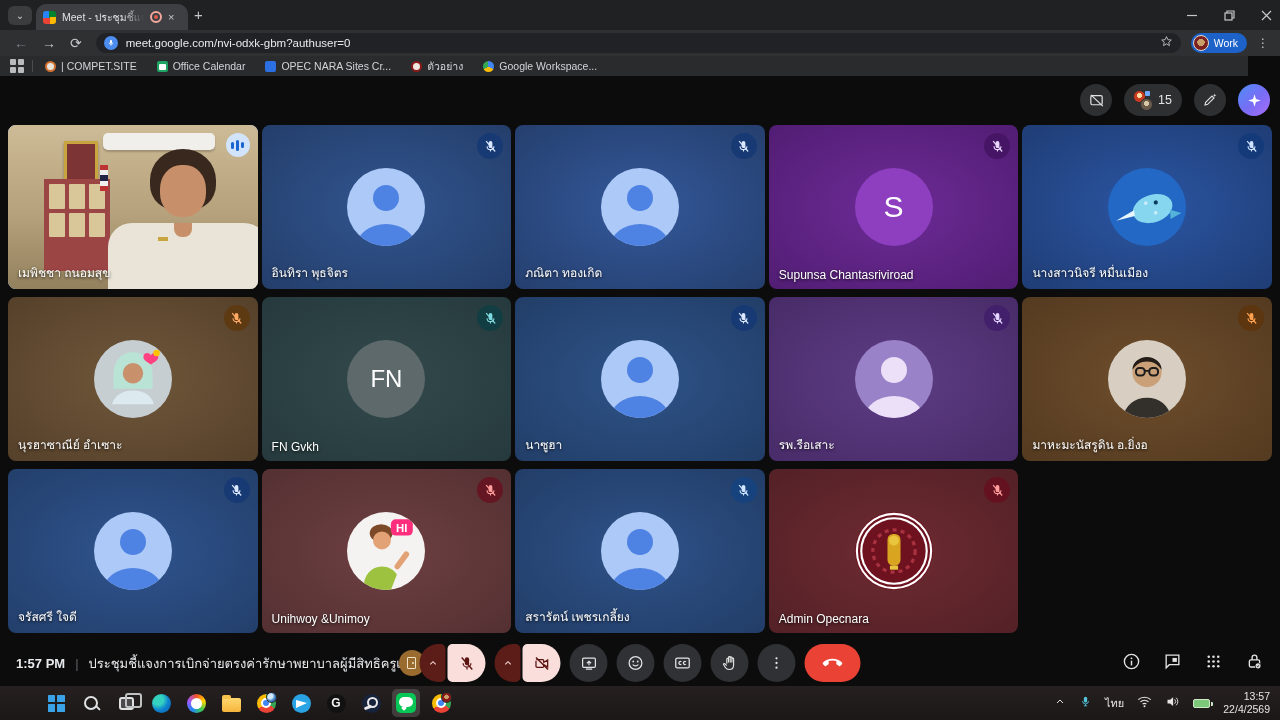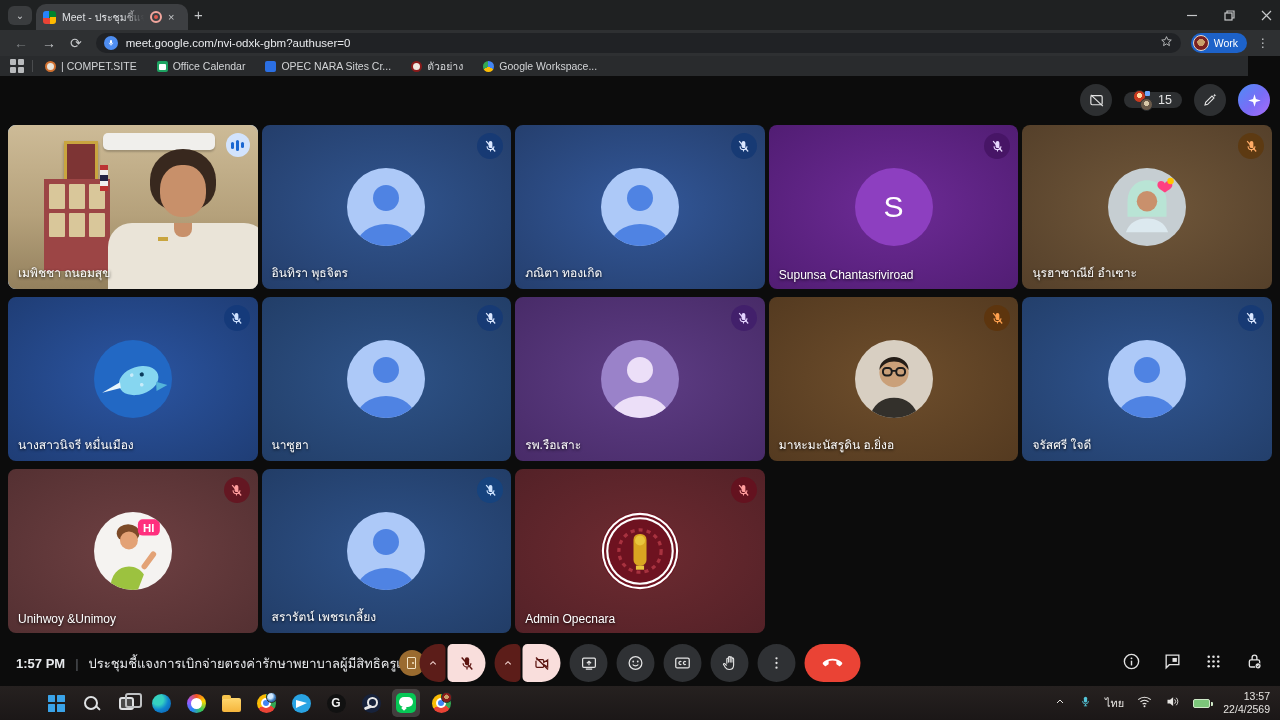--- a/index.html
+++ b/index.html
@@ -51,21 +51,21 @@
   .fv-cal { background:#1ea362; position:relative; }
   .fv-cal::after { content:""; position:absolute; inset:3px 2px 2px 2px; background:#fff; border-radius:1px;}
   .fv-opec { background:#2b6fe3; }
   .fv-red { background:#f0e8e0; border-radius:50%; border:2.5px solid #8a1a1a; }
   .fv-gw { background:conic-gradient(#4285f4 0 120deg,#fbbc05 120deg 240deg,#34a853 240deg 360deg); border-radius:50%; }
 
   
   .stage-top { position:absolute; top:84px; right:10px; display:flex; align-items:center; gap:12px; }
   .circ-btn { width:32px; height:32px; border-radius:50%; background:#2d2f31; color:#e3e3e3;
     display:flex; align-items:center; justify-content:center; }
-  .people-pill { height:16px; border-radius:16px; background:#2d2f31; display:flex; align-items:center; padding:0 10px 0 7px; gap:5px;}
+  .people-pill { height:32px; border-radius:16px; background:#2d2f31; display:flex; align-items:center; padding:0 10px 0 7px; gap:5px;}
   .mini-avs { position:relative; width:22px; height:20px; }
   .mini-avs i { position:absolute; width:13px; height:13px; border-radius:50%; border:1.5px solid #2d2f31;}
   .mini-avs i:nth-child(1){ left:2px; top:0; background:radial-gradient(circle at 50% 40%,#ffd9a0 0 30%,#c93a1f 32%); }
   .mini-avs i:nth-child(2){ left:9px; top:8px; background:radial-gradient(circle at 50% 40%,#d8c8a8 0 30%,#6a5a4a 32%); }
   .mini-avs b { position:absolute; left:14px; top:1px; width:5px; height:5px; background:#6fa8ff; border-radius:1px;}
   .people-count { color:#e3e3e3; font-size:12.5px; }
   .gemini-btn { width:32px; height:32px; border-radius:50%;
     background:linear-gradient(135deg,#4e8df6 0%,#7a6cf6 55%,#a96ef8 100%);
     display:flex; align-items:center; justify-content:center; }
 
@@ -364,41 +364,20 @@
         </div>
       <div class="mic-badge" style="background: rgb(71, 21, 102); color: rgb(233, 217, 255);">
           <svg width="15" height="15" viewBox="0 0 24 24">
             <path d="M12 14.5a3 3 0 0 0 3-3V6a3 3 0 0 0-6 0v5.5a3 3 0 0 0 3 3z" fill="currentColor"></path>
             <path d="M6.5 11.5a5.5 5.5 0 0 0 11 0M12 17v3" stroke="currentColor" stroke-width="1.7" fill="none"></path>
             <path d="M5 3.5l14.5 16.5" stroke="currentColor" stroke-width="1.9"></path>
           </svg>
         </div>
       <div class="tile-name">Supunsa Chantasriviroad</div>
     </div>
-      <div class="tile" style="background: radial-gradient(rgb(112, 87, 58) 0%, rgb(85, 64, 42) 100%);">
-      <div class="avatar-wrap">
-          <div class="avatar" style="background: rgb(198, 206, 210);">
-            <svg viewBox="0 0 48 48">
-              <path d="M24 7.5c7.2 0 12 5.6 12 13.4V30H12v-9.1C12 13.1 16.8 7.5 24 7.5z" fill="#b9e4d5"></path>
-              <circle cx="24" cy="20.5" r="6.3" fill="#c9906c"></circle>
-              <path d="M24 31c6.5 0 11 2.8 13 8.5H11C13 33.8 17.5 31 24 31z" fill="#dce9ef"></path>
-              <path d="M35 9.5c1.2-2.3 4.6-1.8 4.6.9 0 2-2.6 3.3-4.6 4.6-2-1.3-4.6-2.6-4.6-4.6 0-2.7 3.4-3.2 4.6-.9z" fill="#ff4081"></path>
-              <circle cx="38.5" cy="8" r="2" fill="#ffc400"></circle>
-            </svg>
-          </div>
-        </div>
-      <div class="mic-badge" style="background: rgb(93, 58, 18); color: rgb(255, 171, 102);">
-          <svg width="15" height="15" viewBox="0 0 24 24">
-            <path d="M12 14.5a3 3 0 0 0 3-3V6a3 3 0 0 0-6 0v5.5a3 3 0 0 0 3 3z" fill="currentColor"></path>
-            <path d="M6.5 11.5a5.5 5.5 0 0 0 11 0M12 17v3" stroke="currentColor" stroke-width="1.7" fill="none"></path>
-            <path d="M5 3.5l14.5 16.5" stroke="currentColor" stroke-width="1.9"></path>
-          </svg>
-        </div>
-      <div class="tile-name">นุรฮาซาณีย์ อำเซาะ</div>
-    </div>
       <div class="tile" style="background: radial-gradient(rgb(43, 85, 162) 0%, rgb(31, 61, 117) 100%);">
       <div class="avatar-wrap">
           <div class="avatar" style="background: rgb(34, 104, 196);">
             <svg viewBox="0 0 48 48">
               <g transform="rotate(-18 24 24)">
                 <ellipse cx="27" cy="26" rx="12.5" ry="8.5" fill="#86d6f0"></ellipse>
                 <path d="M37 30l6 4-7.5 1.5z" fill="#54b4da"></path>
                 <circle cx="30" cy="23" r="1.3" fill="#0b3a5c"></circle>
                 <circle cx="24" cy="21.5" r="1.1" fill="#c8ecfa"></circle>
                 <circle cx="28" cy="29" r="1.1" fill="#c8ecfa"></circle>
@@ -408,20 +387,56 @@
           </div>
         </div>
       <div class="mic-badge" style="background: rgb(21, 58, 122); color: rgb(207, 226, 255);">
           <svg width="15" height="15" viewBox="0 0 24 24">
             <path d="M12 14.5a3 3 0 0 0 3-3V6a3 3 0 0 0-6 0v5.5a3 3 0 0 0 3 3z" fill="currentColor"></path>
             <path d="M6.5 11.5a5.5 5.5 0 0 0 11 0M12 17v3" stroke="currentColor" stroke-width="1.7" fill="none"></path>
             <path d="M5 3.5l14.5 16.5" stroke="currentColor" stroke-width="1.9"></path>
           </svg>
         </div>
       <div class="tile-name">นางสาวนิจรี หมื่นเมือง</div>
+    </div>
+      <div class="tile" style="background: radial-gradient(rgb(112, 87, 58) 0%, rgb(85, 64, 42) 100%);">
+      <div class="avatar-wrap">
+          <div class="avatar" style="background: rgb(198, 206, 210);">
+            <svg viewBox="0 0 48 48">
+              <path d="M24 7.5c7.2 0 12 5.6 12 13.4V30H12v-9.1C12 13.1 16.8 7.5 24 7.5z" fill="#b9e4d5"></path>
+              <circle cx="24" cy="20.5" r="6.3" fill="#c9906c"></circle>
+              <path d="M24 31c6.5 0 11 2.8 13 8.5H11C13 33.8 17.5 31 24 31z" fill="#dce9ef"></path>
+              <path d="M35 9.5c1.2-2.3 4.6-1.8 4.6.9 0 2-2.6 3.3-4.6 4.6-2-1.3-4.6-2.6-4.6-4.6 0-2.7 3.4-3.2 4.6-.9z" fill="#ff4081"></path>
+              <circle cx="38.5" cy="8" r="2" fill="#ffc400"></circle>
+            </svg>
+          </div>
+        </div>
+      <div class="mic-badge" style="background: rgb(93, 58, 18); color: rgb(255, 171, 102);">
+          <svg width="15" height="15" viewBox="0 0 24 24">
+            <path d="M12 14.5a3 3 0 0 0 3-3V6a3 3 0 0 0-6 0v5.5a3 3 0 0 0 3 3z" fill="currentColor"></path>
+            <path d="M6.5 11.5a5.5 5.5 0 0 0 11 0M12 17v3" stroke="currentColor" stroke-width="1.7" fill="none"></path>
+            <path d="M5 3.5l14.5 16.5" stroke="currentColor" stroke-width="1.9"></path>
+          </svg>
+        </div>
+      <div class="tile-name">นุรฮาซาณีย์ อำเซาะ</div>
+    </div>
+      <div class="tile" style="background: radial-gradient(rgb(50, 73, 76) 0%, rgb(38, 58, 61) 100%);">
+      <div class="avatar-wrap">
+          <div class="avatar" style="background: rgb(93, 105, 107);">
+            <span class="letter small">FN</span>
+          </div>
+        </div>
+      <div class="mic-badge" style="background: rgb(18, 61, 66); color: rgb(127, 217, 223);">
+          <svg width="15" height="15" viewBox="0 0 24 24">
+            <path d="M12 14.5a3 3 0 0 0 3-3V6a3 3 0 0 0-6 0v5.5a3 3 0 0 0 3 3z" fill="currentColor"></path>
+            <path d="M6.5 11.5a5.5 5.5 0 0 0 11 0M12 17v3" stroke="currentColor" stroke-width="1.7" fill="none"></path>
+            <path d="M5 3.5l14.5 16.5" stroke="currentColor" stroke-width="1.9"></path>
+          </svg>
+        </div>
+      <div class="tile-name">FN Gvkh</div>
     </div>
       <div class="tile" style="background: radial-gradient(rgb(46, 83, 136) 0%, rgb(34, 62, 104) 100%);">
       <div class="avatar-wrap">
           <div class="avatar" style="background: rgb(173, 201, 248);">
             <svg viewBox="0 0 48 48">
               <circle cx="24" cy="18.5" r="8" fill="#4f83e3"></circle>
               <path d="M6 48a18 13.5 0 0 1 36 0z" fill="#4f83e3"></path>
             </svg>
           </div>
         </div>

